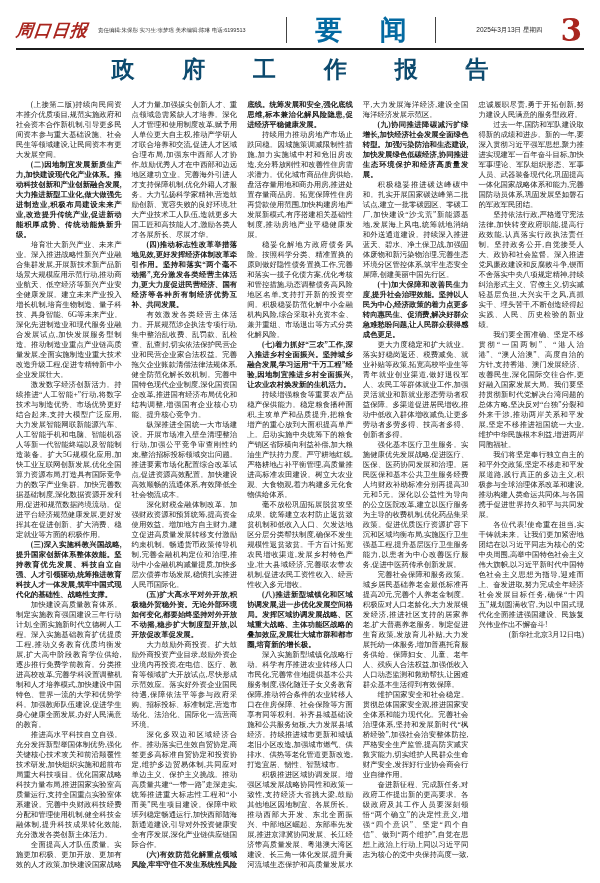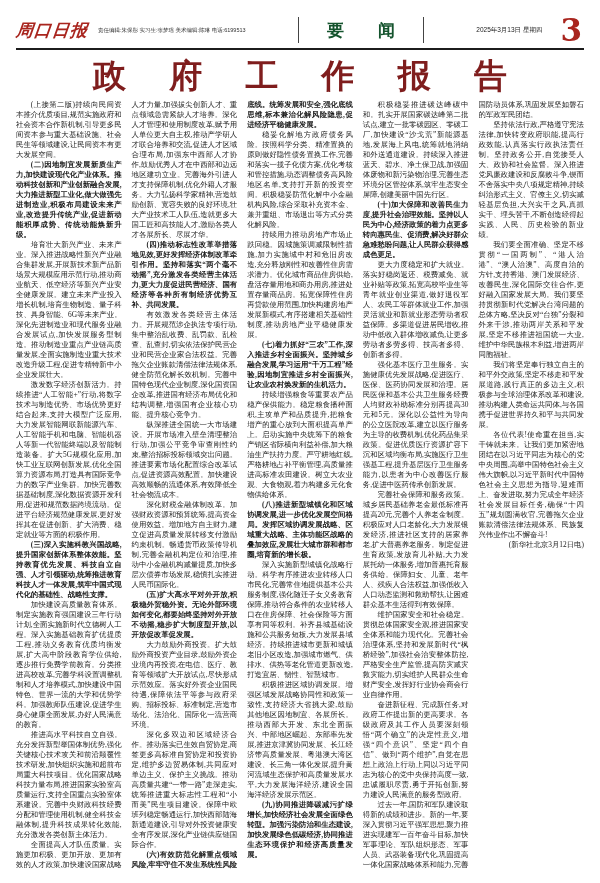--- a/index.html
+++ b/index.html
@@ -6,29 +6,29 @@
   .page{position:relative;width:600px;height:883px;background:#ffffff;margin:0 auto;overflow:hidden;
         box-shadow:0 0 6px rgba(0,0,0,.5);color:#1a1a1a;}
   
   .masthead{position:absolute;left:16px;top:12px;width:568px;height:36px;
             display:flex;align-items:center;border-bottom:2.5px solid #1c1c1c;}
   .paper-name{font-family:"DejaVu Serif",serif;font-weight:bold;font-style:italic;
               font-size:17px;color:#a9251e;letter-spacing:1px;white-space:nowrap;transform:skewX(-6deg);}
   .editor-line{font-size:5.5px;color:#333;margin-left:10px;white-space:nowrap;letter-spacing:0;}
   .section-wrap{display:flex;align-items:center;margin-left:auto;margin-right:auto;}
   .vbar{width:1px;height:26px;background:#444;}
-  .section-name{font-family:"DejaVu Serif",serif;font-weight:bold;font-size:17px;color:#14532d;
+  .section-name{font-family:"DejaVu Serif",serif;font-weight:bold;font-size:27px;color:#0369a1;
                 letter-spacing:14px;margin:0 14px 0 28px;white-space:nowrap;}
   .date-line{font-size:6.5px;color:#222;white-space:nowrap;margin-right:18px;}
   .page-number{font-family:"DejaVu Serif",serif;font-size:31px;font-weight:bold;color:#a9251e;
                line-height:1;margin-right:2px;}
   
   .headline{position:absolute;left:0;top:54px;width:600px;text-align:center;
-            font-weight:900;font-size:33px;letter-spacing:17px;color:#7f1d1d;
-            font-family:Liberation Sans, sans-serif;white-space:nowrap;text-indent:17px;}
+            font-weight:900;font-size:23px;letter-spacing:17px;color:#0c4a6e;
+            font-family:Liberation Mono, monospace;white-space:nowrap;text-indent:17px;}
   
   .article{position:absolute;left:16px;top:100px;width:568px;height:770px;
            column-count:5;column-gap:10px;column-fill:auto;
            font-size:7.4px;line-height:10px;text-align:justify;color:#1c1c1c;
            overflow:hidden;}
   .article p{margin:0;text-indent:2em;word-break:break-all;font-family:Liberation Serif, serif;}
   .article p.lead{font-weight:bold;}
   .article p.right{text-align:right;text-indent:0;}
 </style>
 </head>
@@ -60,36 +60,37 @@
       <p class="">推进高水平科技自立自强。充分发挥新型举国体制优势,强化关键核心技术攻关和前沿颠覆性技术研发,加快组织实施和超前布局重大科技项目。优化国家战略科技力量布局,推进国家实验室高质量运行,支持全国重点实验室体系建设。完善中央财政科技经费分配和管理使用机制,健全科技金融体制,提升科技成果转化效能,充分激发各类创新主体活力。</p>
       <p class="">全面提高人才队伍质量。实施更加积极、更加开放、更加有效的人才政策,加快建设国家战略人才力量,加强拔尖创新人才、重点领域急需紧缺人才培养。深化人才管理和使用制度改革,赋予用人单位更大自主权,推动产学研人才联合培养和交流,促进人才区域合理布局,加强东中西部人才协作,鼓励优秀人才在中西部和边远地区建功立业。完善海外引进人才支持保障机制,优化外籍人才服务。大力弘扬科学家精神,营造鼓励创新、宽容失败的良好环境,壮大产业技术工人队伍,造就更多大国工匠和高技能人才,激励各类人才各展所长、尽展才华。</p>
       <p class="lead ">(四)推动标志性改革举措落地见效,更好发挥经济体制改革牵引作用。坚持和落实“两个毫不动摇”,充分激发各类经营主体活力,更大力度促进民营经济、国有经济等各种所有制经济优势互补、共同发展。</p>
       <p class="">有效激发各类经营主体活力。开展规范涉企执法专项行动,集中整治乱收费、乱罚款、乱检查、乱查封,切实依法保护民营企业和民营企业家合法权益。完善拖欠企业账款清偿法律法规体系,健全防范化解长效机制。完善中国特色现代企业制度,深化国资国企改革,推进国有经济布局优化和结构调整,增强国有企业核心功能、提升核心竞争力。</p>
       <p class="">纵深推进全国统一大市场建设。开展市场准入壁垒清理整治行动,加强公平竞争审查刚性约束,整治招标投标领域突出问题。推进要素市场化配置综合改革试点,促进资源高效配置。加快建设高效顺畅的流通体系,有效降低全社会物流成本。</p>
       <p class="">深化财税金融体制改革。加强财政资源和预算统筹,提高资金使用效益。增加地方自主财力,建立促进高质量发展转移支付激励约束机制。畅通货币政策传导机制,完善金融机构定位和治理,推动中小金融机构减量提质,加快多层次债券市场发展,稳慎扎实推进人民币国际化。</p>
       <p class="lead ">(五)扩大高水平对外开放,积极稳外贸稳外资。无论外部环境如何变化,都要始终坚持对外开放不动摇,稳步扩大制度型开放,以开放促改革促发展。</p>
       <p class="">大力鼓励外商投资。扩大鼓励外商投资产业目录,鼓励外资企业境内再投资,在电信、医疗、教育等领域扩大开放试点,尽快形成示范效应。落实好外资企业国民待遇,保障依法平等参与政府采购、招标投标、标准制定,营造市场化、法治化、国际化一流营商环境。</p>
       <p class="">深化多双边和区域经济合作。推动落实已生效自贸协定,商签更多高标准自贸协定和投资协定,维护多边贸易体制,共同应对单边主义、保护主义挑战。推动高质量共建“一带一路”走深走实,统筹推进重大标志性工程和“小而美”民生项目建设。保障中欧班列稳定畅通运行,加快西部陆海新通道建设,引导对外投资健康安全有序发展,深化产业链供应链国际合作。</p>
       <p class="lead ">(六)有效防范化解重点领域风险,牢牢守住不发生系统性风险底线。统筹发展和安全,强化底线思维,标本兼治化解风险隐患,促进经济平稳健康发展。</p>
+      <p class="">持续用力推动房地产市场止跌回稳。因城施策调减限制性措施,加力实施城中村和危旧房改造,充分释放刚性和改善性住房需求潜力。优化城市商品住房供给,盘活存量用地和商办用房,推进处置存量商品房。拓宽保障性住房再贷款使用范围,加快构建房地产发展新模式,有序搭建相关基础性制度,推动房地产业平稳健康发展。</p>
       <p class="">稳妥化解地方政府债务风险。按照科学分类、精准置换的原则做好隐性债务置换工作,完善和落实一揽子化债方案,优化考核和管控措施,动态调整债务高风险地区名单,支持打开新的投资空间。积极稳妥防范化解中小金融机构风险,综合采取补充资本金、兼并重组、市场退出等方式分类化解风险。</p>
-      <p class="">持续用力推动房地产市场止跌回稳。因城施策调减限制性措施,加力实施城中村和危旧房改造,充分释放刚性和改善性住房需求潜力。优化城市商品住房供给,盘活存量用地和商办用房,推进处置存量商品房。拓宽保障性住房再贷款使用范围,加快构建房地产发展新模式,有序搭建相关基础性制度,推动房地产业平稳健康发展。</p>
       <p class="lead ">(七)着力抓好“三农”工作,深入推进乡村全面振兴。坚持城乡融合发展,学习运用“千万工程”经验,因地制宜推进乡村全面振兴,让农业农村焕发新的生机活力。</p>
       <p class="">持续增强粮食等重要农产品稳产保供能力。稳定粮食播种面积,主攻单产和品质提升,把粮食增产的重心放到大面积提高单产上。启动实施中央统筹下的粮食产销区省际横向利益补偿,加大粮油生产扶持力度。严守耕地红线,严格耕地占补平衡管理,高质量推进高标准农田建设。树立大农业观、大食物观,着力构建多元化食物供给体系。</p>
+      <p class="">毫不放松巩固拓展脱贫攻坚成果。统筹建立农村防止返贫致贫机制和低收入人口、欠发达地区分层分类帮扶制度,确保不发生规模性返贫致贫。千方百计拓宽农民增收渠道,发展乡村特色产业,壮大县域经济,完善联农带农机制,促进农民工资性收入、经营性收入多元增收。</p>
       <p class="lead ">(八)推进新型城镇化和区域协调发展,进一步优化发展空间格局。发挥区域协调发展战略、区域重大战略、主体功能区战略的叠加效应,发展壮大城市群和都市圈,培育新的增长极。</p>
       <p class="">深入实施新型城镇化战略行动。科学有序推进农业转移人口市民化,完善常住地提供基本公共服务制度,强化随迁子女义务教育保障,推动符合条件的农业转移人口在住房保障、社会保险等方面享有同等权利。补齐县城基础设施和公共服务短板,大力发展县域经济。持续推进城市更新和城镇老旧小区改造,加强城市燃气、供排水、供热等老化管道更新改造,打造宜居、韧性、智慧城市。</p>
       <p class="">积极推进区域协调发展。增强区域发展战略协同性和政策一致性,支持经济大省挑大梁,鼓励其他地区因地制宜、各展所长。推动西部大开发、东北全面振兴、中部地区崛起、东部率先发展,推进京津冀协同发展、长江经济带高质量发展、粤港澳大湾区建设、长三角一体化发展,提升黄河流域生态保护和高质量发展水平,大力发展海洋经济,建设全国海洋经济发展示范区。</p>
       <p class="lead ">(九)协同推进降碳减污扩绿增长,加快经济社会发展全面绿色转型。加强污染防治和生态建设,加快发展绿色低碳经济,协同推进生态环境保护和经济高质量发展。</p>
       <p class="">积极稳妥推进碳达峰碳中和。扎实开展国家碳达峰第二批试点,建立一批零碳园区、零碳工厂,加快建设“沙戈荒”新能源基地,发展海上风电,统筹就地消纳和外送通道建设。持续深入推进蓝天、碧水、净土保卫战,加强固体废物和新污染物治理,完善生态环境分区管控体系,筑牢生态安全屏障,创建美丽中国先行区。</p>
       <p class="lead ">(十)加大保障和改善民生力度,提升社会治理效能。坚持以人民为中心,经济政策的着力点更多转向惠民生、促消费,解决好群众急难愁盼问题,让人民群众获得感成色更足。</p>
       <p class="">更大力度稳定和扩大就业。落实好稳岗返还、税费减免、就业补贴等政策,拓宽高校毕业生等青年就业创业渠道,做好退役军人、农民工等群体就业工作,加强灵活就业和新就业形态劳动者权益保障。多渠道促进居民增收,推动中低收入群体增收减负,让更多劳动者多劳多得、技高者多得、创新者多得。</p>
       <p class="">强化基本医疗卫生服务。实施健康优先发展战略,促进医疗、医保、医药协同发展和治理。居民医保和基本公共卫生服务经费人均财政补助标准分别再提高30元和5元。深化以公益性为导向的公立医院改革,建立以医疗服务为主导的收费机制,优化药品集采政策。促进优质医疗资源扩容下沉和区域均衡布局,实施医疗卫生强基工程,提升基层医疗卫生服务能力,以患者为中心改善医疗服务,促进中医药传承创新发展。</p>
       <p class="">完善社会保障和服务政策。城乡居民基础养老金最低标准再提高20元,完善个人养老金制度。积极应对人口老龄化,大力发展银发经济,推进社区支持的居家养老,扩大普惠养老服务。制定促进生育政策,发放育儿补贴,大力发展托幼一体服务,增加普惠托育服务供给。保障妇女、儿童、老年人、残疾人合法权益,加强低收入人口动态监测和救助帮扶,让困难群众基本生活得到有效保障。</p>
       <p class="">维护国家安全和社会稳定。贯彻总体国家安全观,推进国家安全体系和能力现代化。完善社会治理体系,坚持和发展新时代“枫桥经验”,加强社会治安整体防控,严格安全生产监管,提高防灾减灾救灾能力,切实维护人民群众生命财产安全,发挥好行业协会商会行业自律作用。</p>
       <p class="">奋进新征程、完成新任务,对政府工作提出新的更高要求。各级政府及其工作人员要深刻领悟“两个确立”的决定性意义,增强“四个意识”、坚定“四个自信”、做到“两个维护”,自觉在思想上政治上行动上同以习近平同志为核心的党中央保持高度一致,忠诚履职尽责,勇于开拓创新,努力建设人民满意的服务型政府。</p>
       <p class="">过去一年,国防和军队建设取得新的成绩和进步。新的一年,要深入贯彻习近平强军思想,聚力推进实现建军一百年奋斗目标,加快军事理论、军队组织形态、军事人员、武器装备现代化,巩固提高一体化国家战略体系和能力,完善国防动员体系,巩固发展坚如磐石的军政军民团结。</p>
       <p class="">坚持依法行政,严格遵守宪法法律,加快转变政府职能,提高行政效能,认真落实行政执法责任制。坚持政务公开,自觉接受人大、政协和社会监督。深入推进党风廉政建设和反腐败斗争,锲而不舍落实中央八项规定精神,持续纠治形式主义、官僚主义,切实减轻基层负担,大兴实干之风,真抓实干、埋头苦干,不断创造经得起实践、人民、历史检验的新业绩。</p>
       <p class="">我们要全面准确、坚定不移贯彻“一国两制”、“港人治港”、“澳人治澳”、高度自治的方针,支持香港、澳门发展经济、改善民生,深化国际交往合作,更好融入国家发展大局。我们要坚持贯彻新时代党解决台湾问题的总体方略,坚决反对“台独”分裂和外来干涉,推动两岸关系和平发展,坚定不移推进祖国统一大业,维护中华民族根本利益,增进两岸同胞福祉。</p>
       <p class="">我们将坚定奉行独立自主的和平外交政策,坚定不移走和平发展道路,践行真正的多边主义,积极参与全球治理体系改革和建设,推动构建人类命运共同体,与各国携手促进世界持久和平与共同发展。</p>
-      <p class="">各位代表!使命重在担当,实干铸就未来。让我们更加紧密地团结在以习近平同志为核心的党中央周围,高举中国特色社会主义伟大旗帜,以习近平新时代中国特色社会主义思想为指导,迎难而上、奋发进取,努力完成全年经济社会发展目标任务,确保“十四五”规划圆满收官,完善拖欠企业账款清偿法律法规体系、民族复兴伟业作出不懈奋斗!</p>
+      <p class="">各位代表!使命重在担当,实干铸就未来。让我们更加紧密地团结在以习近平同志为核心的党中央周围,高举中国特色社会主义伟大旗帜,以习近平新时代中国特色社会主义思想为指导,迎难而上、奋发进取,努力完成全年经济社会发展目标任务,确保“十四五”规划圆满收官,为以中国式现代化全面推进强国建设、民族复兴伟业作出不懈奋斗!</p>
       <p class="right">(新华社北京3月12日电)</p>
     </div>
 
 </div>
 
 </body></html>

